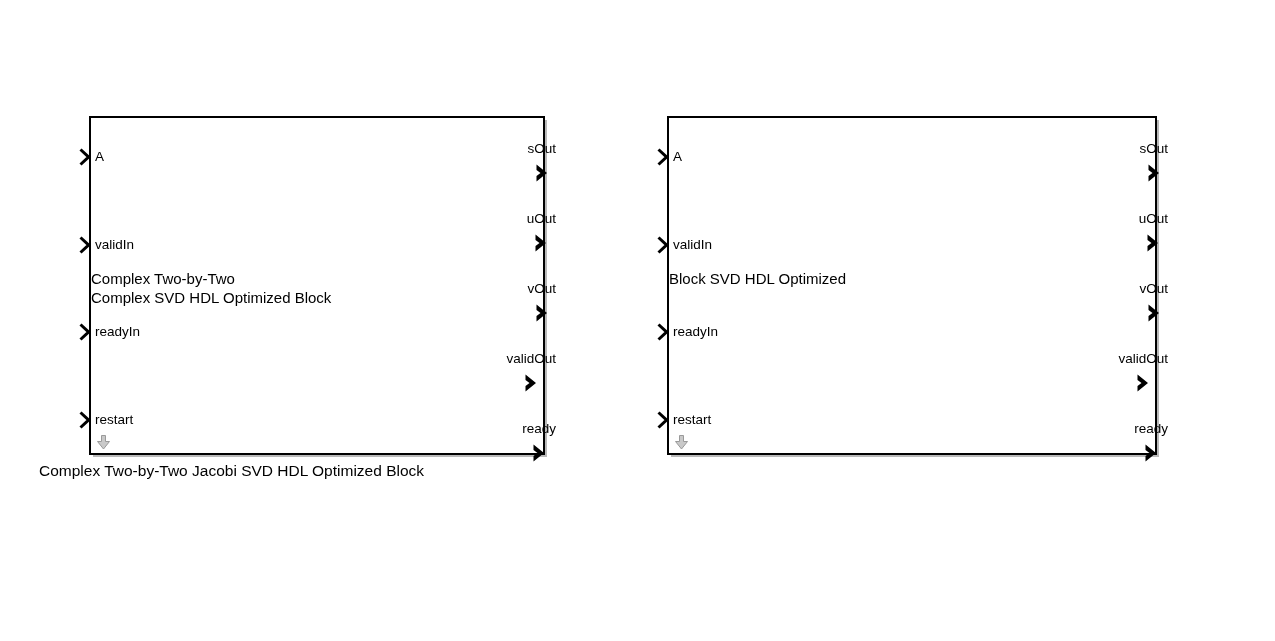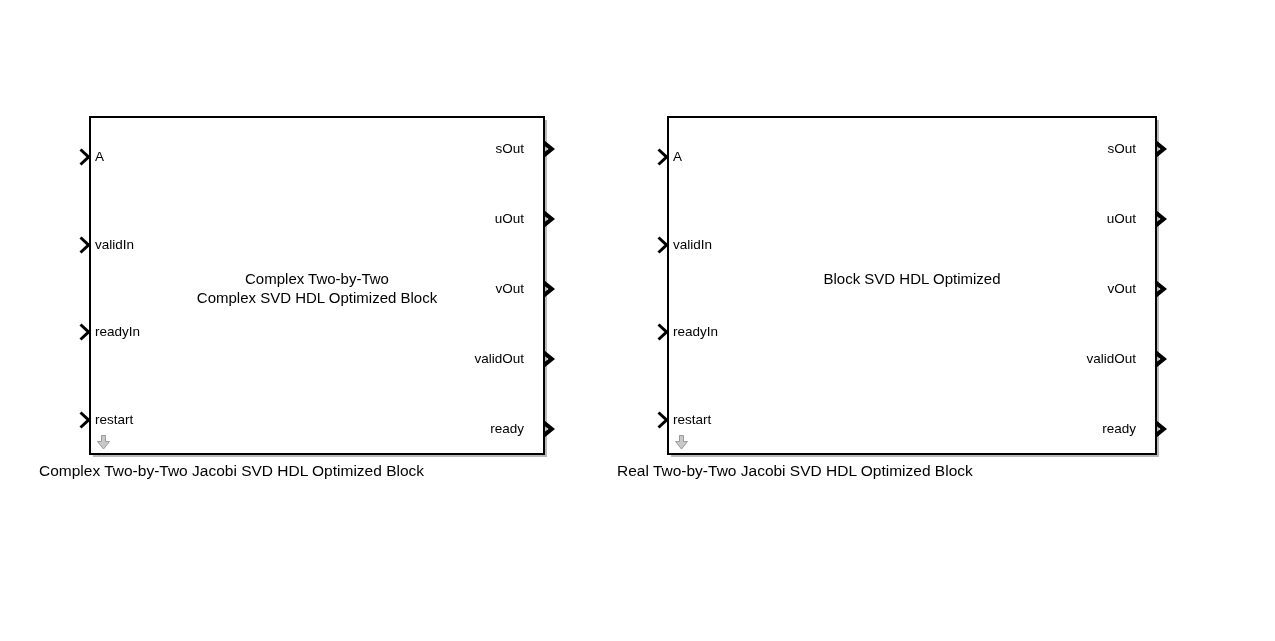--- a/index.html
+++ b/index.html
@@ -22,36 +22,36 @@
     box-shadow: 3px 3px 0 -1px #b9b9b9;
   }
   .sim-block.block-1 { left: 89px;  width: 456px; }
   .sim-block.block-2 { left: 667px; width: 490px; }
 
   .block-title {
     position: absolute;
     top: 152px;
     left: 0;
     width: 100%;
-    text-align: center;
+    text-align: left;
     font-size: 15px;
     line-height: 18.5px;
     white-space: nowrap;
   }
 
   .port-row {
     position: absolute;
     display: flex;
     align-items: center;
     height: 18px;
     transform: translateY(-50%);
     white-space: nowrap;
   }
   .port-row.input  { left: -12px; gap: 5px; }
-  .port-row.output { right: -13px; gap: 20px; flex-direction: row; }
+  .port-row.output { right: -13px; gap: 6px; flex-direction: column; }
 
   .port-label {
     font-size: 13.5px;
     line-height: 18px;
   }
 
   .port-glyph { display: inline-flex; align-items: center; }
 
   .badge {
     position: absolute;
@@ -246,15 +246,14 @@
       </span>
     </div>
 
     <span class="badge">
       <svg width="13" height="15" viewBox="0 0 13 15">
           <path d="M4.5 0.5 L8.5 0.5 L8.5 6.5 L12.5 6.5 L6.5 14 L0.5 6.5 L4.5 6.5 Z" fill="#c9c9c9" stroke="#9a9a9a" stroke-width="1"></path>
         </svg>
     </span>
   </div>
 
-  <div class="block-caption caption-2">Real Two-by-Two Jacobi SVD HDL Optimized Block</div>
 
 </div>
 
 </body></html>

